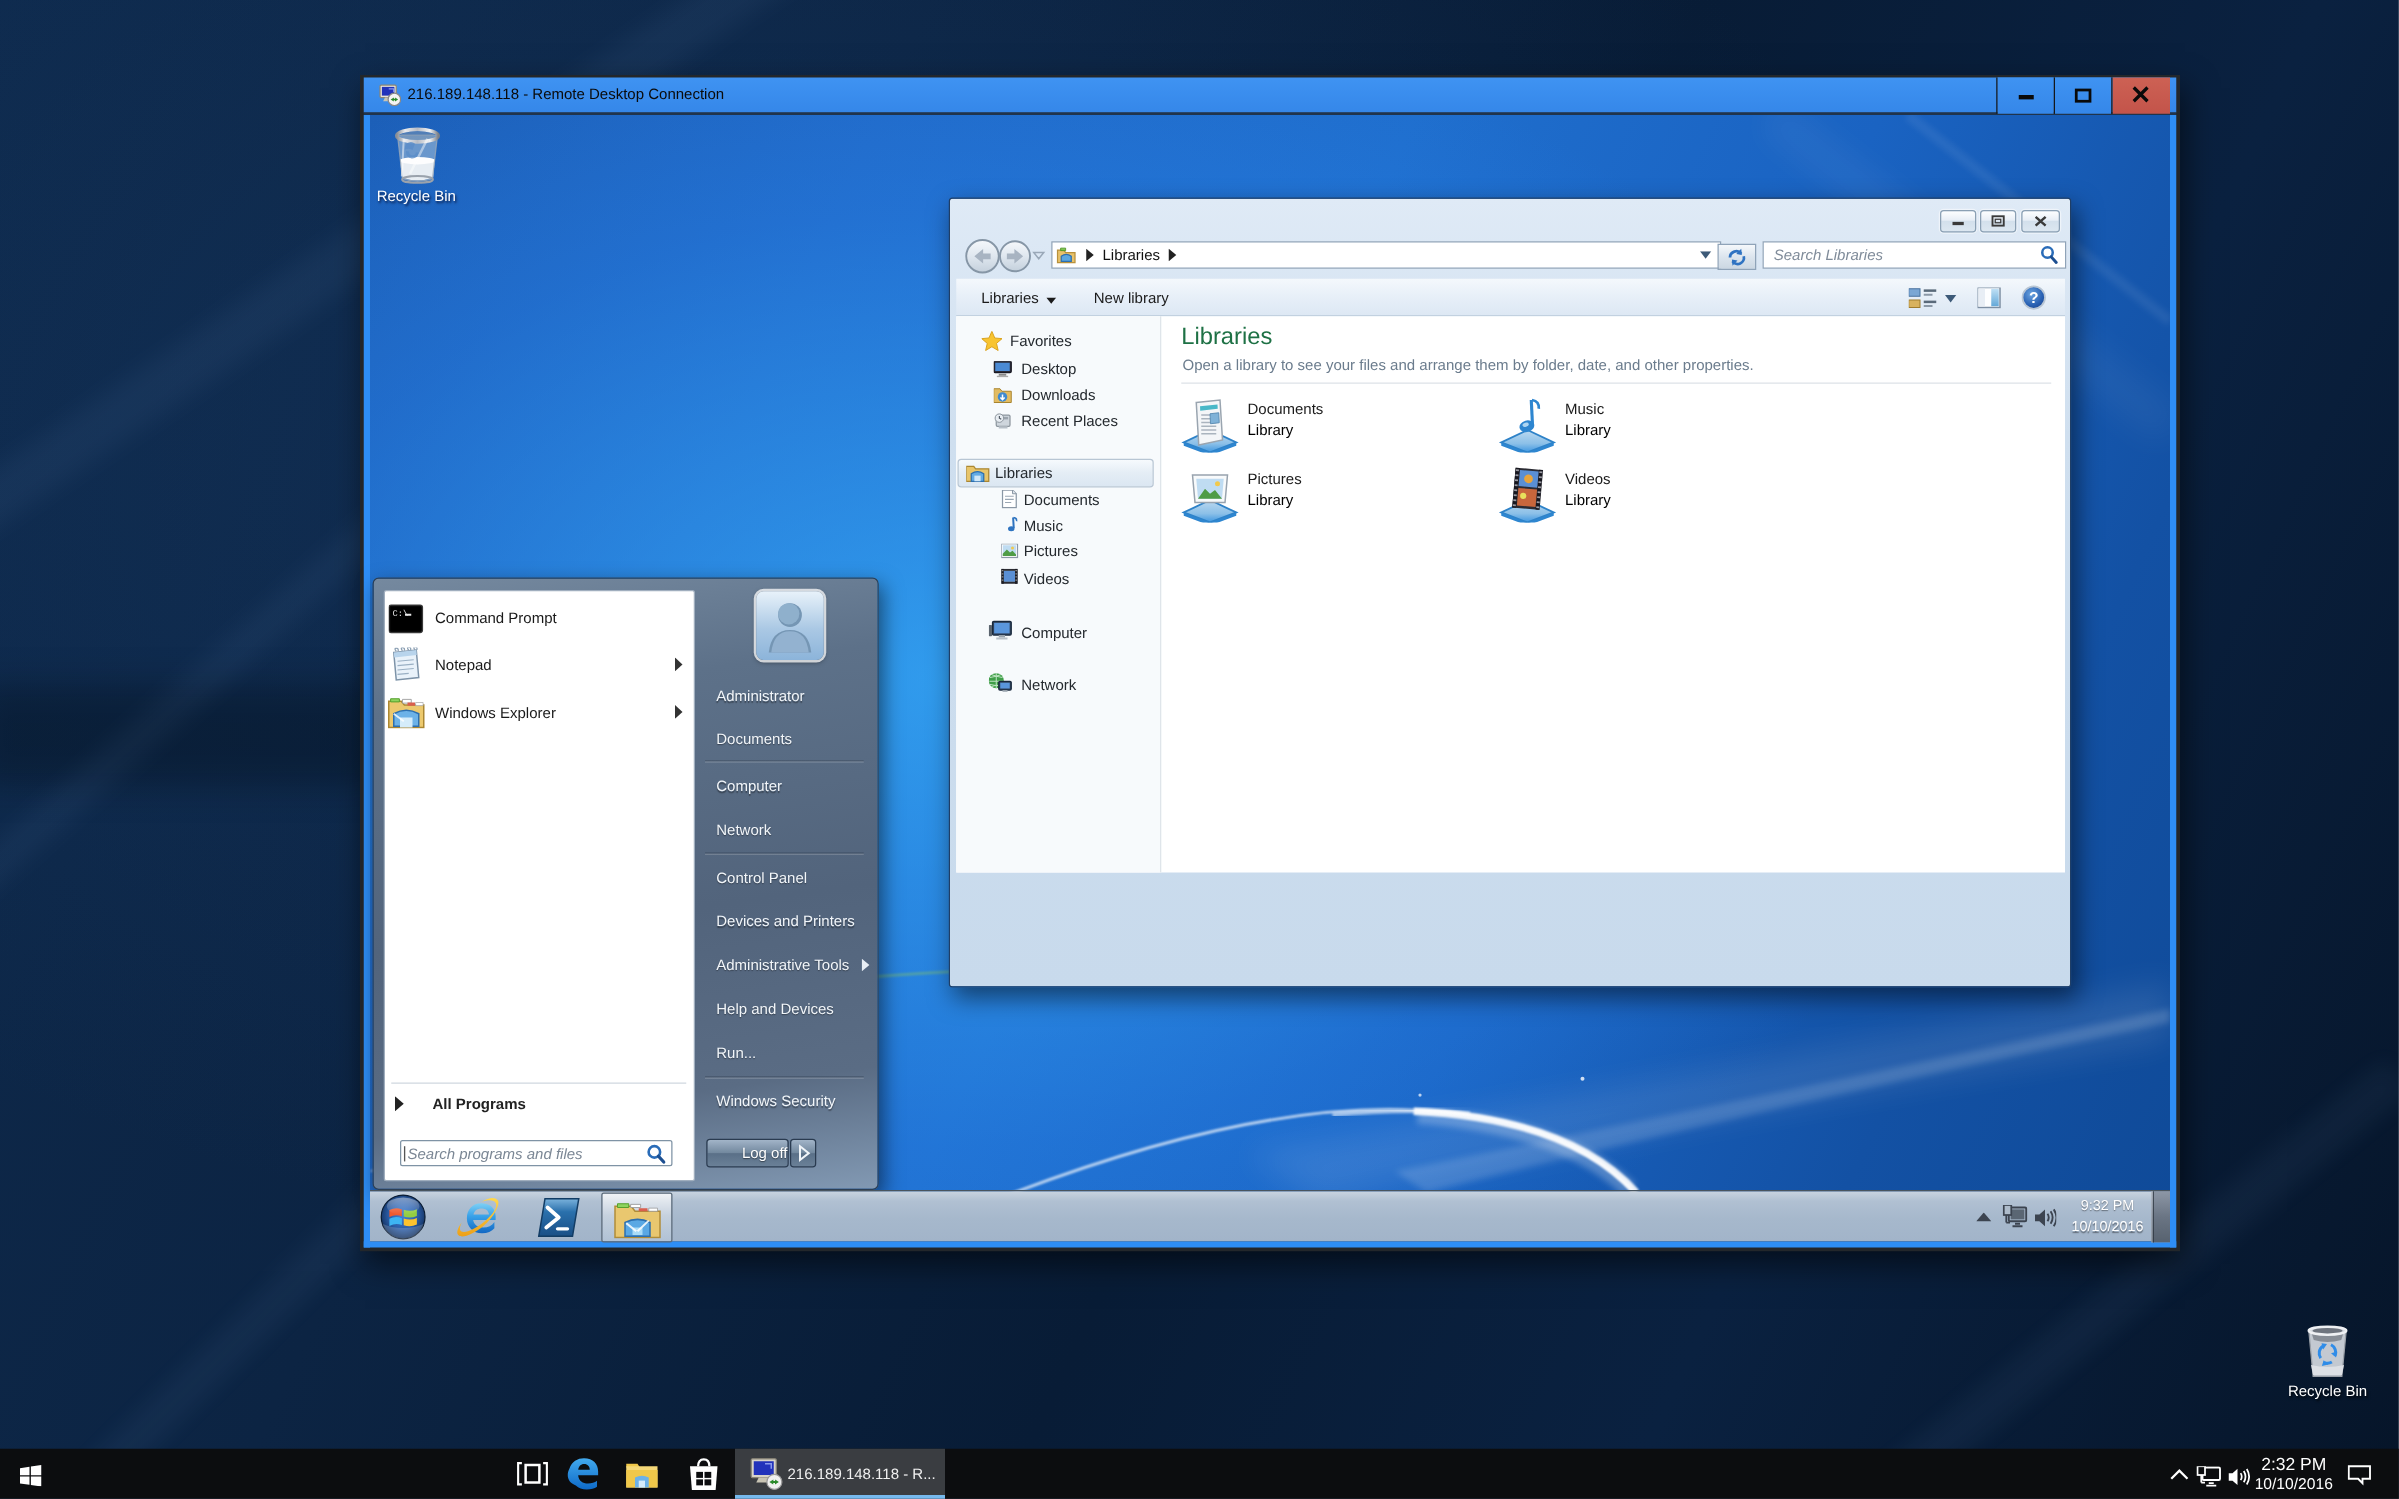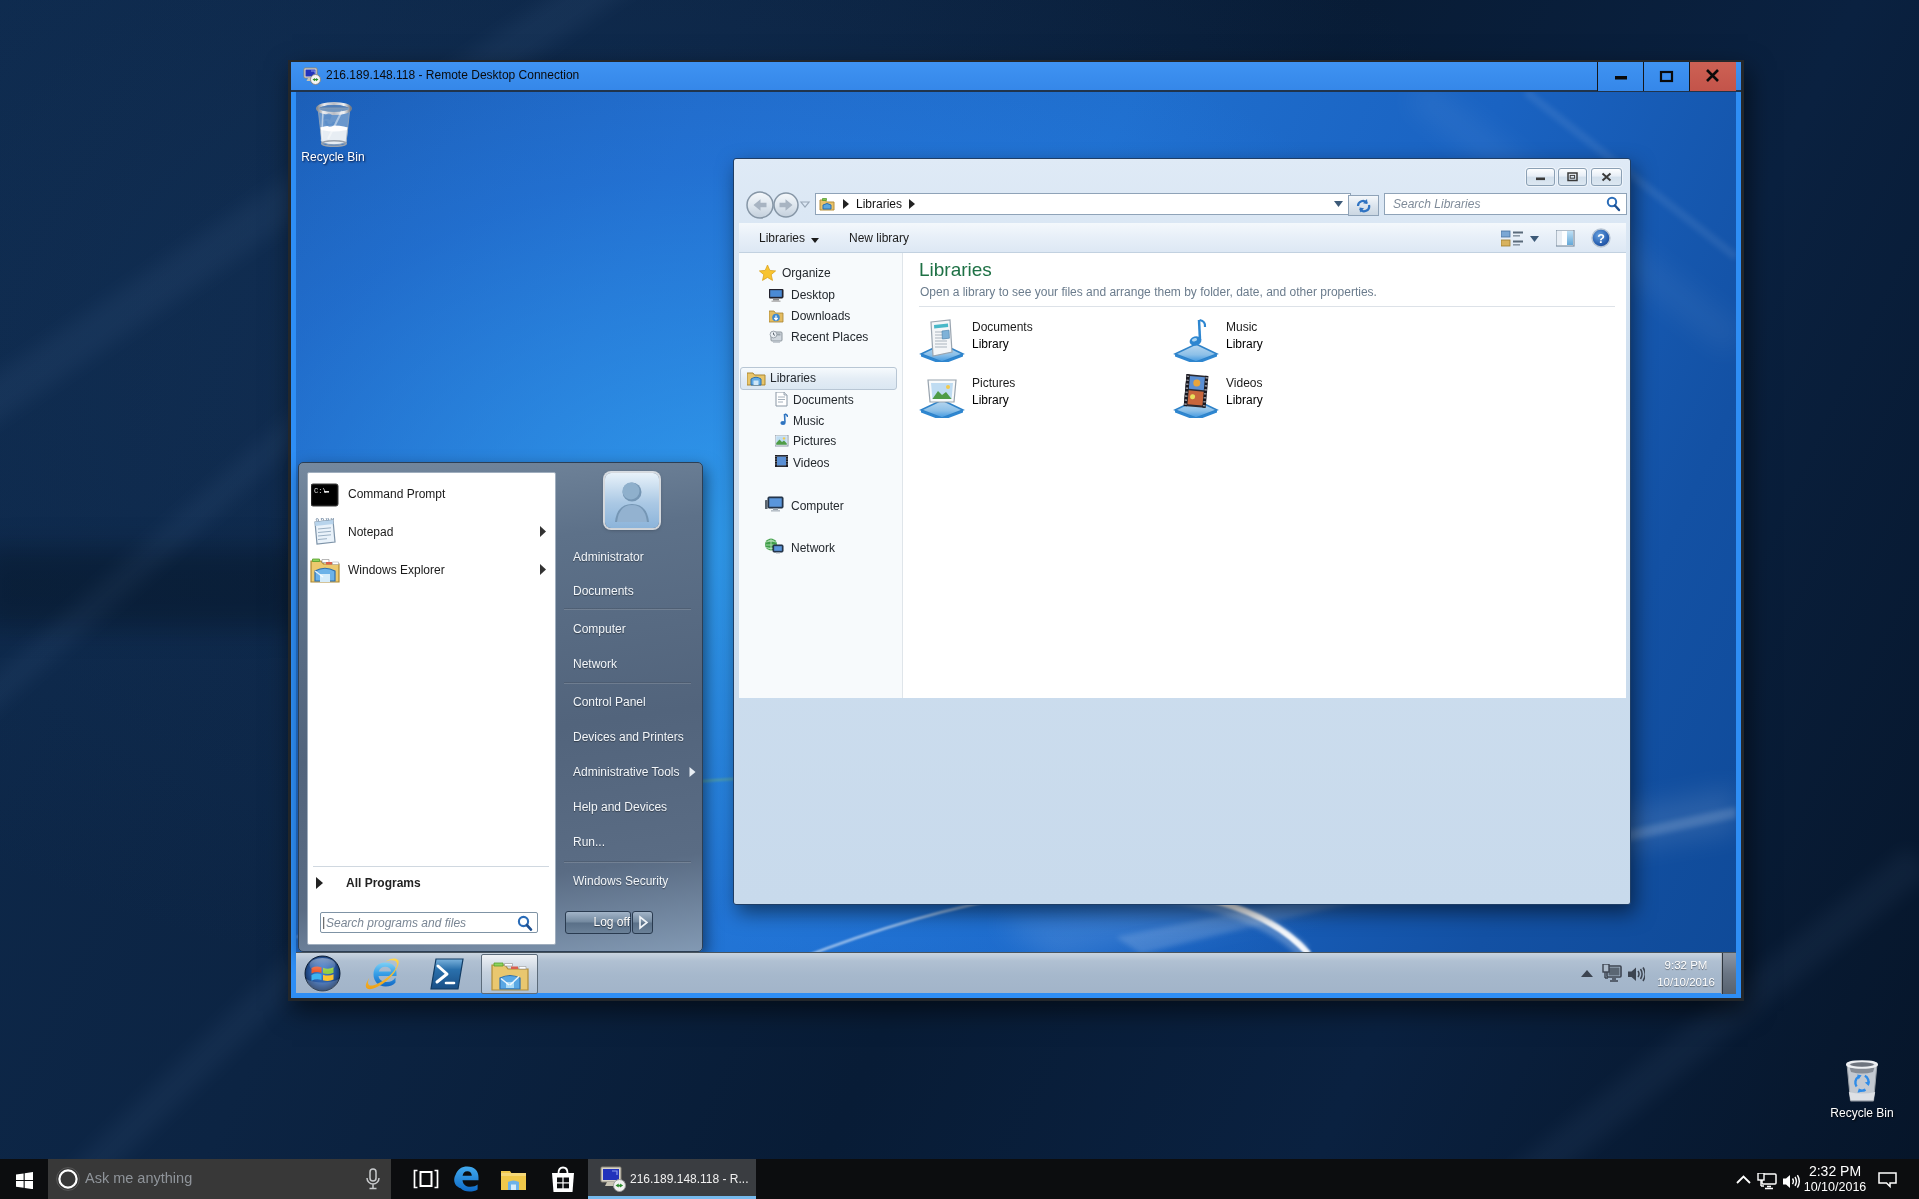--- a/index.html
+++ b/index.html
@@ -54,21 +54,21 @@
 #sm .ritem { position:absolute; left:274px; font-size:12px; color:#f2f6fa; text-shadow:0 1px 1px rgba(0,0,0,.4); }
 #sm .rsep { position:absolute; left:265px; width:127px; height:2px; background:linear-gradient(rgba(40,55,75,.55),rgba(255,255,255,.25)); }
 #sm .upic { position:absolute; left:306px; top:10px; width:54px; height:55px; border-radius:6px;
   background:linear-gradient(#e8f2fa,#aac8e4 55%,#8cb4da); box-shadow:0 0 0 2px rgba(255,255,255,.75), 0 1px 4px rgba(0,0,0,.5); }
 #sm .searchbox { position:absolute; left:21px; top:449px; width:218px; height:21px; background:#fff; border:1px solid #7f93a5; border-radius:2px; }
 #sm .logoff { position:absolute; left:266px; top:448px; width:66px; height:23px; border:1px solid #2a3b50; border-radius:3px;
   background:linear-gradient(#a2b4c8,#73899f 48%,#5a7088 52%,#6a8097); color:#fff; font-size:12px; text-align:right; line-height:21px; text-shadow:0 1px 1px rgba(0,0,0,.5); }
 #sm .logarr { position:absolute; left:333px; top:448px; width:21px; height:23px; border:1px solid #2a3b50; border-radius:3px;
   background:linear-gradient(#a2b4c8,#73899f 48%,#5a7088 52%,#6a8097); }
 
-#ex { left:733px; top:158px; width:898px; height:747px; border:1px solid #1f3e66; border-radius:3px;
+#ex { left:759px; top:158px; width:898px; height:632px; border:1px solid #1f3e66; border-radius:3px;
   background:linear-gradient(#dfeaf6, #cfdfef 30%, #c8daec); box-shadow:4px 8px 20px rgba(0,0,0,.5); }
 #ex .navrow { position:absolute; left:4px; top:28px; width:888px; height:40px; }
 #ex .addr { position:absolute; left:77px; top:6px; width:536px; height:22px; background:#fff; border:1px solid #8fa3b8; }
 #ex .srch { position:absolute; left:646px; top:6px; width:243px; height:22px; background:#fff; border:1px solid #8fa3b8; }
 #ex .toolbar { position:absolute; left:5px; top:64px; width:887px; height:30px;
   background:linear-gradient(#f4f8fc,#e7eff8 50%,#dde8f4); border-bottom:1px solid #c2d1e0; }
 #ex .client { position:absolute; left:5px; top:94px; width:887px; height:445px; background:#fff; }
 #ex .sidebar { position:absolute; left:0; top:0; width:164px; height:445px; background:#f7fafc; border-right:1px solid #dfe5ea; }
 #ex .details { position:absolute; left:5px; top:539px; width:887px; height:53px; background:#eef2f8; border-top:1px solid #ccd8e4; }
 #ex .cap { position:absolute; top:9px; width:29px; height:18px; border:1px solid #8ba0b4; border-radius:3px;
@@ -307,21 +307,21 @@
       <circle cx="10" cy="10" r="9" fill="url(#hlp)" stroke="#b9c6d4" stroke-width="1.4"></circle>
       <text x="10" y="14.5" text-anchor="middle" font-size="12.5" font-weight="bold" fill="#fff" font-family="Liberation Sans">?</text>
     </svg>
   </div>
   <div class="client">
     <div class="sidebar"></div>
 
     <svg width="17" height="16" style="position:absolute;left:20px;top:12px;">
         <path d="M8.5 0 L10.8 5.4 L16.6 5.9 L12.2 9.7 L13.5 15.4 L8.5 12.4 L3.5 15.4 L4.8 9.7 L0.4 5.9 L6.2 5.4 Z" fill="#f8c430" stroke="#daa320" stroke-width=".8"></path>
       </svg>
-    <span class="sbt" style="left:43px;top:13px;">Organize</span>
+    <span class="sbt" style="left:43px;top:13px;">Favorites</span>
     <svg width="15" height="13" style="position:absolute;left:30px;top:36px;">
         <rect x="0" y="0" width="14" height="9" rx="1" fill="#2d2d3a" stroke="#191923"></rect>
         <rect x="1.2" y="1.2" width="11.6" height="6.6" fill="#4a8ad4"></rect>
         <rect x="4" y="10" width="6" height="1.6" fill="#888"></rect>
         <rect x="2.5" y="11.6" width="9" height="1.2" fill="#aaa"></rect>
       </svg>
     <span class="sbt" style="left:52px;top:35px;">Desktop</span>
     <svg width="15" height="14" style="position:absolute;left:30px;top:56px;">
         <path d="M0 2 L5 2 L6.5 4 L14 4 L14 13 L0 13 Z" fill="#e3bc62" stroke="#a8842e" stroke-width=".8"></path>
         <circle cx="7" cy="8.5" r="3.8" fill="#3f8ad0"></circle>
@@ -624,31 +624,20 @@
     <path d="M11 5 q2 3 0 6 M13.5 3 q3.2 5 0 10 M16 1.5 q4.4 6.8 0 13.5" stroke="#3c4450" stroke-width="1.5" fill="none"></path>
   </svg>
   <div class="clock7">9:32 PM<br>10/10/2016</div>
   <div class="sdesk"></div>
 </div>
 
 <div class="abs" id="tb10">
   <svg width="18" height="17" style="position:absolute;left:16px;top:13px;">
     <path d="M0 2.5 L7.6 1.4 L7.6 8.1 L0 8.1 Z M8.7 1.2 L17 0 L17 8.1 L8.7 8.1 Z M0 9.1 L7.6 9.1 L7.6 15.8 L0 14.7 Z M8.7 9.1 L17 9.1 L17 17.2 L8.7 16 Z" fill="#fff"></path>
   </svg>
-  <div class="search">
-    <div class="stext">Ask me anything</div>
-    <svg width="26" height="26" style="position:absolute;left:7px;top:7px;">
-      <circle cx="13" cy="13" r="8.6" fill="none" stroke="#fff" stroke-width="2.2"></circle>
-      <circle cx="13" cy="13" r="11.4" fill="none" stroke="#fff" stroke-width="1" opacity=".15"></circle>
-    </svg>
-    <svg width="16" height="22" style="position:absolute;left:317px;top:9px;">
-      <rect x="5" y="1" width="6" height="12" rx="3" fill="none" stroke="#c8cacc" stroke-width="1.5"></rect>
-      <path d="M2 10 a6 6 0 0 0 12 0 M8 16 v4 M4.5 20.5 h7" stroke="#c8cacc" stroke-width="1.5" fill="none"></path>
-    </svg>
-  </div>
   <svg width="26" height="22" style="position:absolute;left:413px;top:9px;">
     <path d="M4.5 2.5 L1.5 2.5 L1.5 19.5 L4.5 19.5 M21.5 2.5 L24.5 2.5 L24.5 19.5 L21.5 19.5" stroke="#fff" stroke-width="1.7" fill="none"></path>
     <rect x="7.5" y="4" width="11" height="14" fill="none" stroke="#fff" stroke-width="2"></rect>
   </svg>
   <svg width="30" height="30" style="position:absolute;left:452px;top:5px;">
     <defs>
         <linearGradient id="edg" x1="0" y1="0" x2="0" y2="1">
           <stop offset="0" stop-color="#42aaee"></stop>
           <stop offset="1" stop-color="#0e6ac8"></stop>
         </linearGradient>

